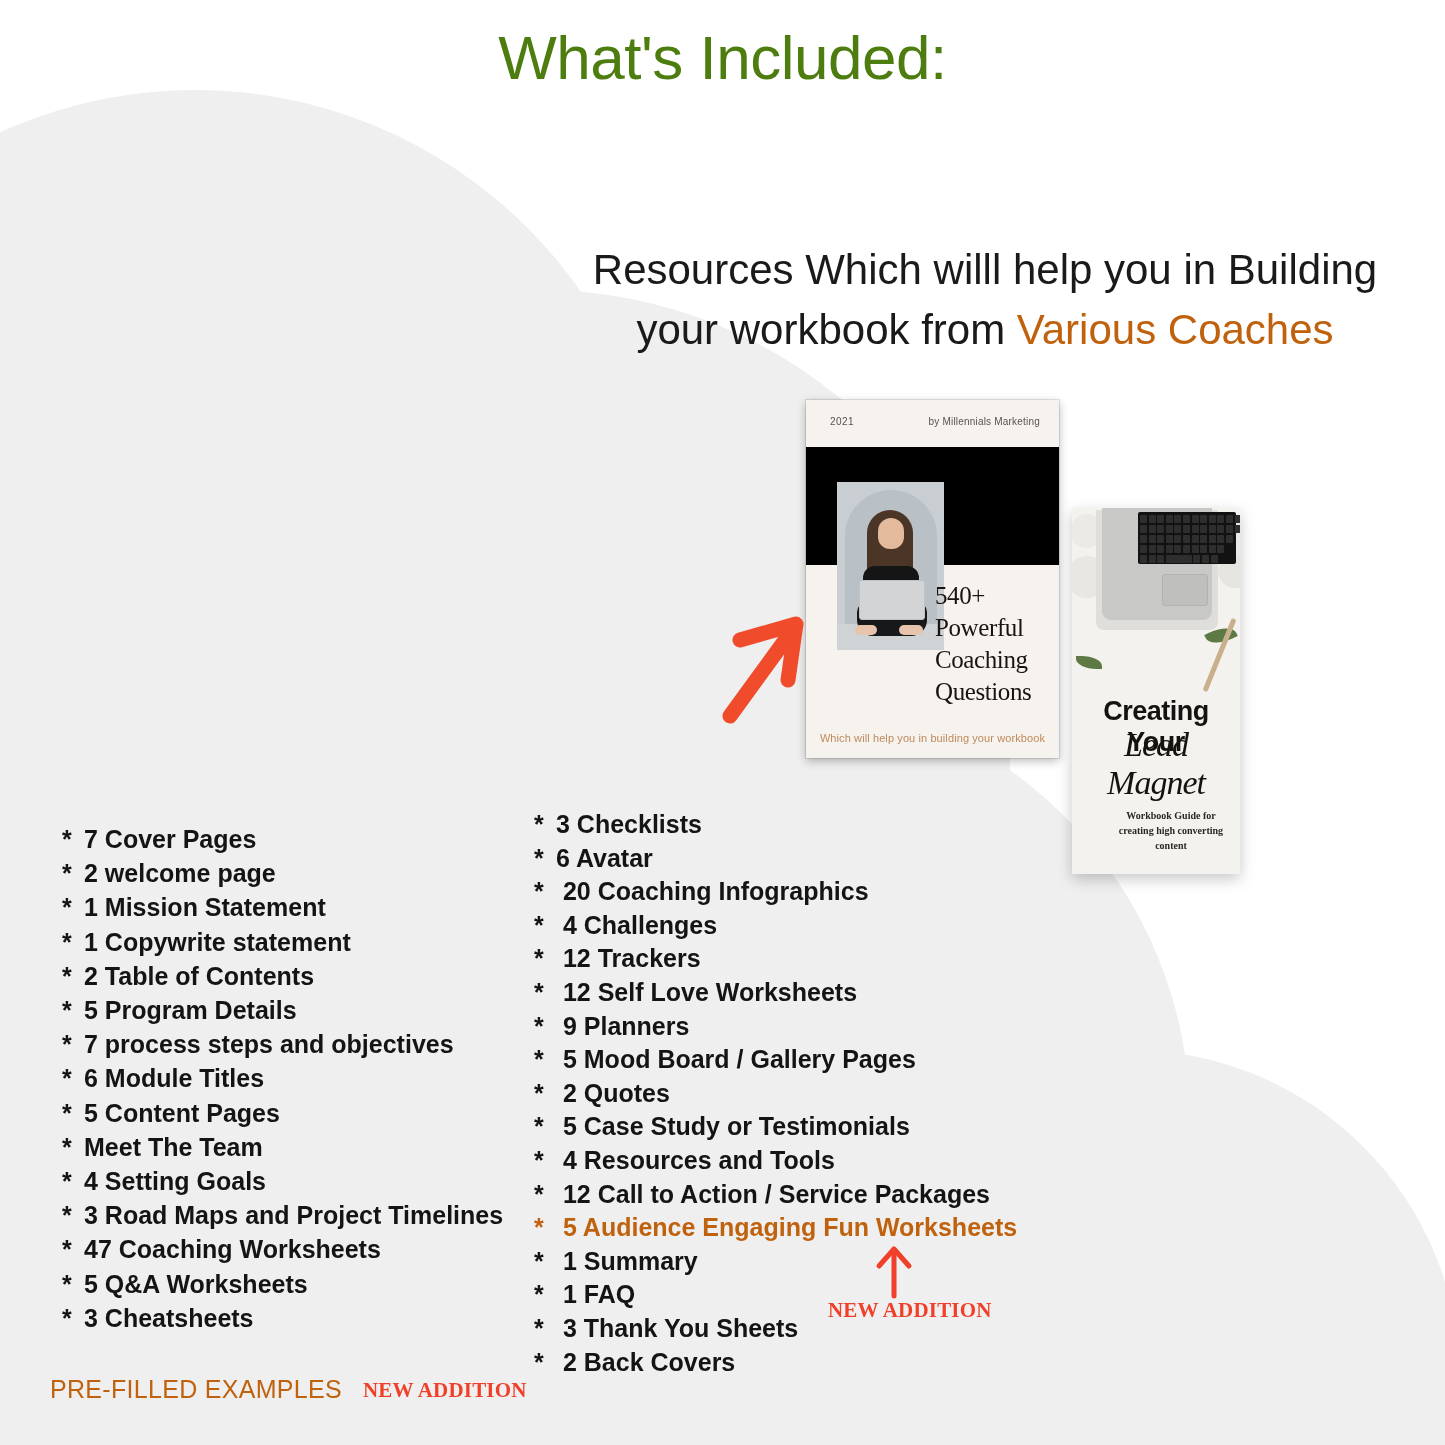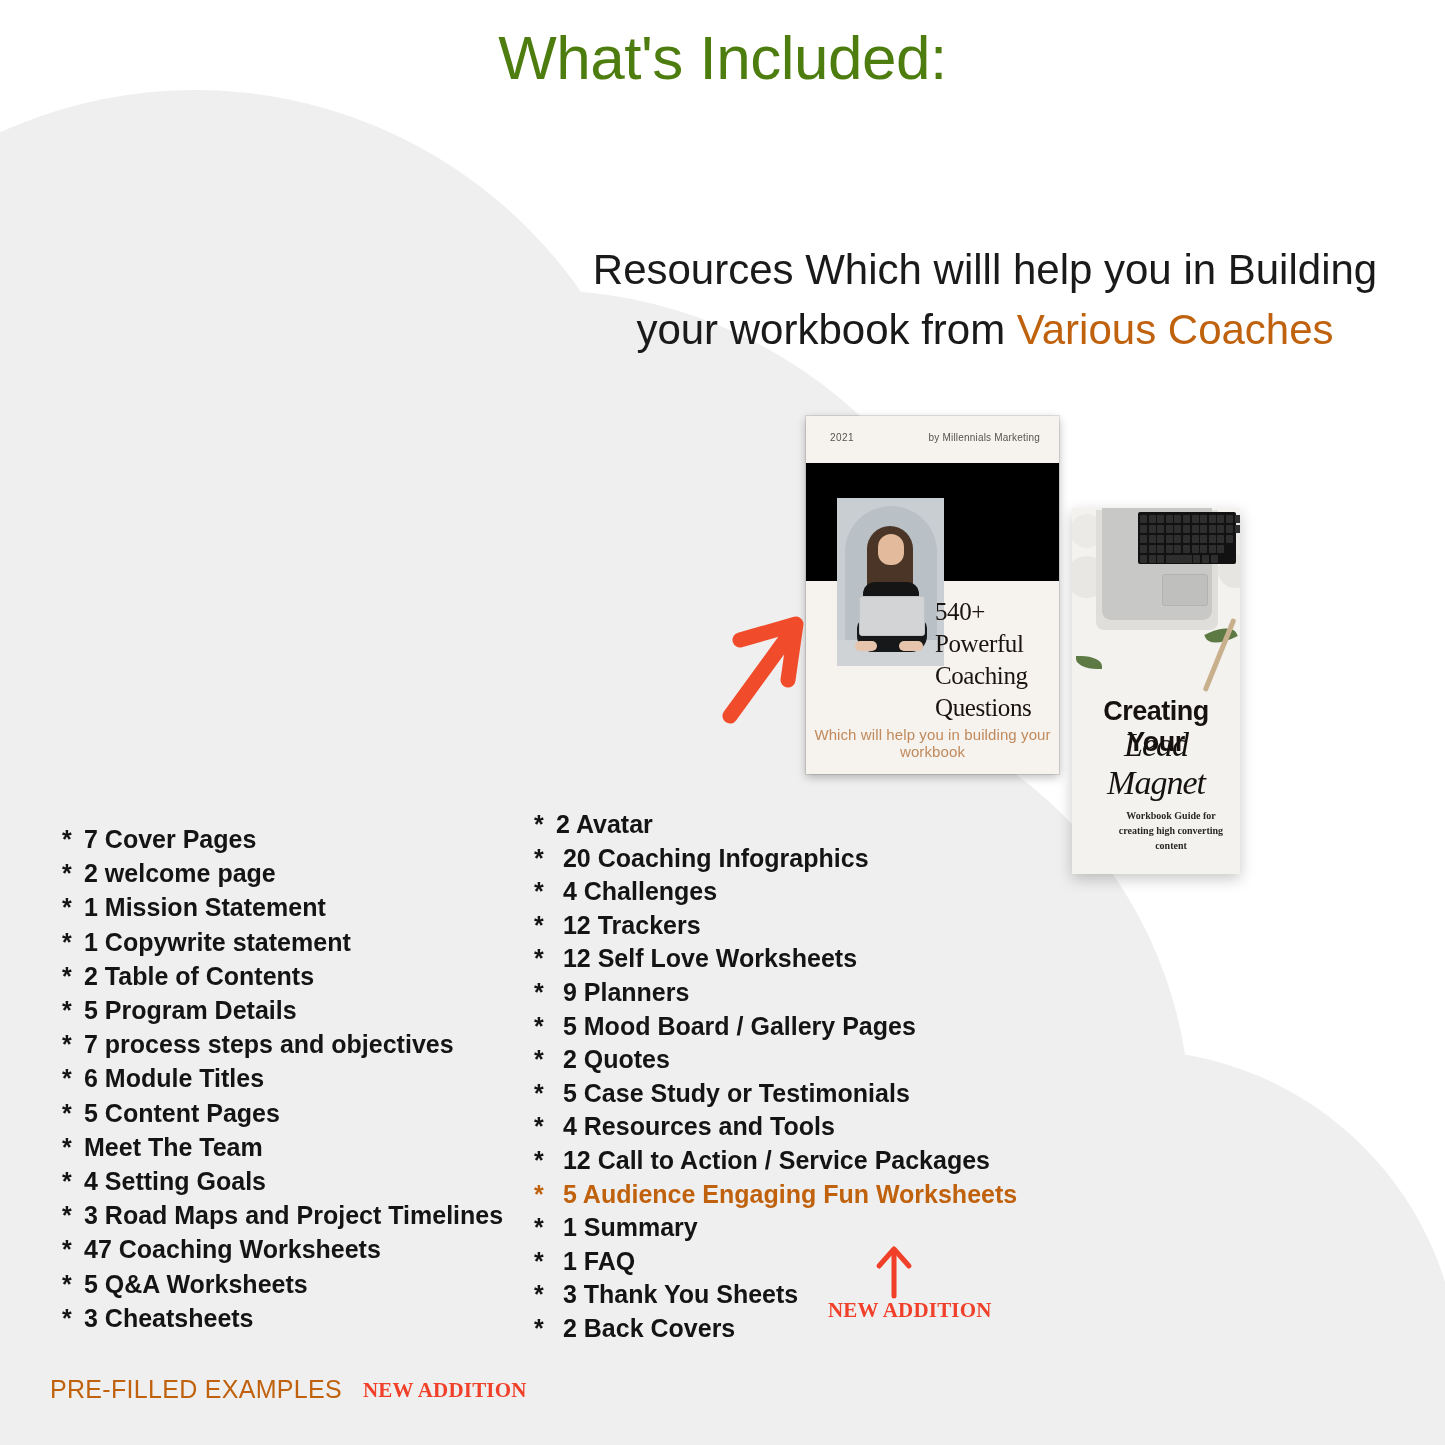--- a/index.html
+++ b/index.html
@@ -69,21 +69,21 @@
     font-family:"Liberation Serif", serif; font-weight:700;
     font-size:21px; color:#f0402a; letter-spacing:0.2px;
   }
 
   
   .arrow-diag { position:absolute; left:716px; top:604px; z-index:6; }
   .arrow-up   { position:absolute; left:872px; top:1242px; z-index:6; }
 
   
   .book1 {
-    position:absolute; left:806px; top:416px; width:253px; height:358px;
+    position:absolute; left:806px; top:400px; width:253px; height:358px;
     background:#f6f2ee; z-index:4;
     box-shadow:0 3px 9px rgba(0,0,0,.28), 0 0 0 1px rgba(0,0,0,.10);
     overflow:hidden;
     padding-left:40px;
   }
   .b1-head {
     position:absolute; left:0; top:0; width:100%; height:47px;
     background:#f6f2ee;
   }
   .b1-year { position:absolute; left:24px; top:16px; font-size:10px; color:#57534e; letter-spacing:.4px; }
@@ -120,21 +120,21 @@
     position:absolute; left:22px; top:98px; width:66px; height:40px;
     background:#d2d4d6; border-radius:3px; border:1px solid #c0c3c5;
   }
   .b1-title {
     position:absolute; left:129px; top:180px; width:116px;
     font-family:"Liberation Serif", serif; font-size:25px; color:#1a1410;
     line-height:32px; text-align:left; letter-spacing:-0.4px;
   }
   .b1-foot-txt {
     position:absolute; left:0; bottom:14px; width:100%;
-    text-align:center; font-size:15px; color:#c08a5c; letter-spacing:.1px;
+    text-align:center; font-size:11px; color:#c08a5c; letter-spacing:.1px;
   }
 
   
   .book2 {
     position:absolute; left:1063px; top:508px; width:175px; height:370px;
     z-index:3;
   }
   .book2-inner {
     position:absolute; inset:0; left:9px; width:168px; height:366px;
     background:#f3f2ef; overflow:hidden;
@@ -206,21 +206,22 @@
       <div class="item"><span class="star">*</span><span>5 Content Pages</span></div>
       <div class="item"><span class="star">*</span><span>Meet The Team</span></div>
       <div class="item"><span class="star">*</span><span>4 Setting Goals</span></div>
       <div class="item"><span class="star">*</span><span>3 Road Maps and Project Timelines</span></div>
       <div class="item"><span class="star">*</span><span>47 Coaching Worksheets</span></div>
       <div class="item"><span class="star">*</span><span>5 Q&amp;A Worksheets</span></div>
       <div class="item"><span class="star">*</span><span>3 Cheatsheets</span></div>
     </div>
 
   <div class="list list-right" id="list-right">
-      <div class="item"><span class="star">*</span><span>2 Avatar</span></div>
+      <div class="item"><span class="star">*</span><span>3 Checklists</span></div>
+      <div class="item"><span class="star">*</span><span>6 Avatar</span></div>
       <div class="item"><span class="star">*</span><span> 20 Coaching Infographics</span></div>
       <div class="item"><span class="star">*</span><span> 4 Challenges</span></div>
       <div class="item"><span class="star">*</span><span> 12 Trackers</span></div>
       <div class="item"><span class="star">*</span><span> 12 Self Love Worksheets</span></div>
       <div class="item"><span class="star">*</span><span> 9 Planners</span></div>
       <div class="item"><span class="star">*</span><span> 5 Mood Board / Gallery Pages</span></div>
       <div class="item"><span class="star">*</span><span> 2 Quotes</span></div>
       <div class="item"><span class="star">*</span><span> 5 Case Study or Testimonials</span></div>
       <div class="item"><span class="star">*</span><span> 4 Resources and Tools</span></div>
       <div class="item"><span class="star">*</span><span> 12 Call to Action / Service Packages</span></div>

